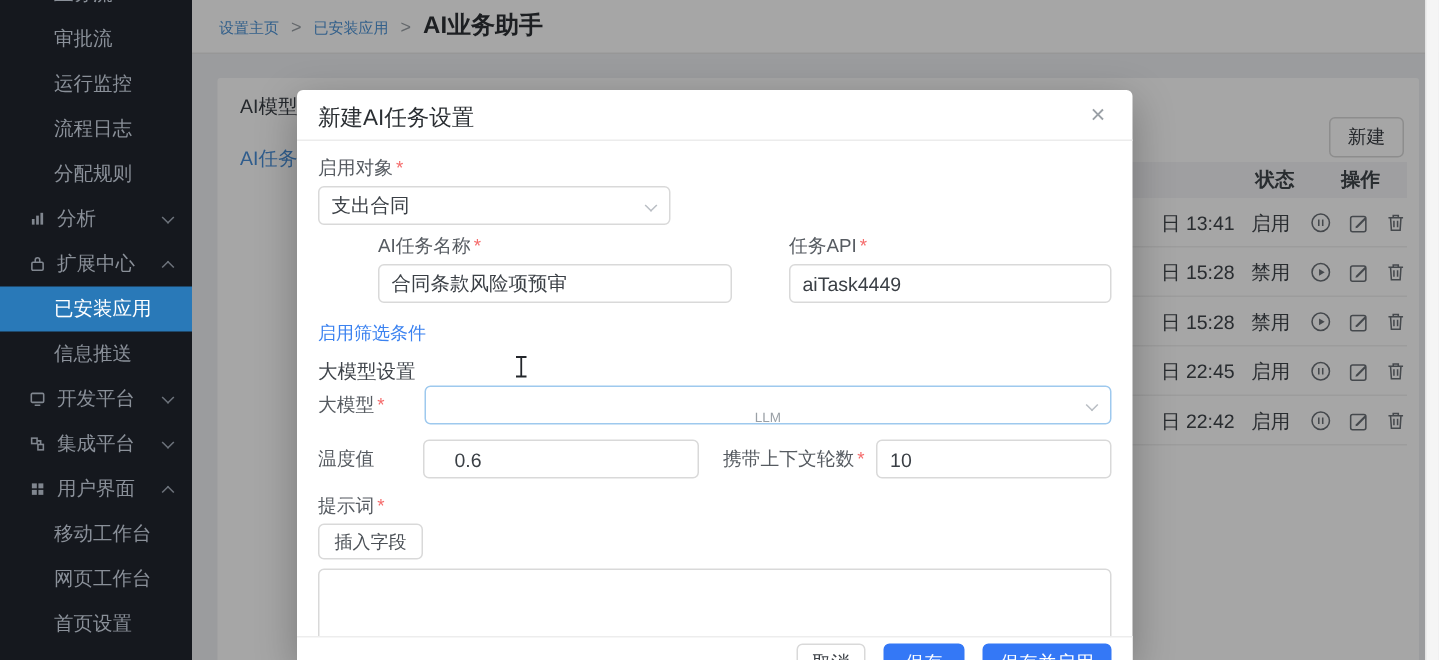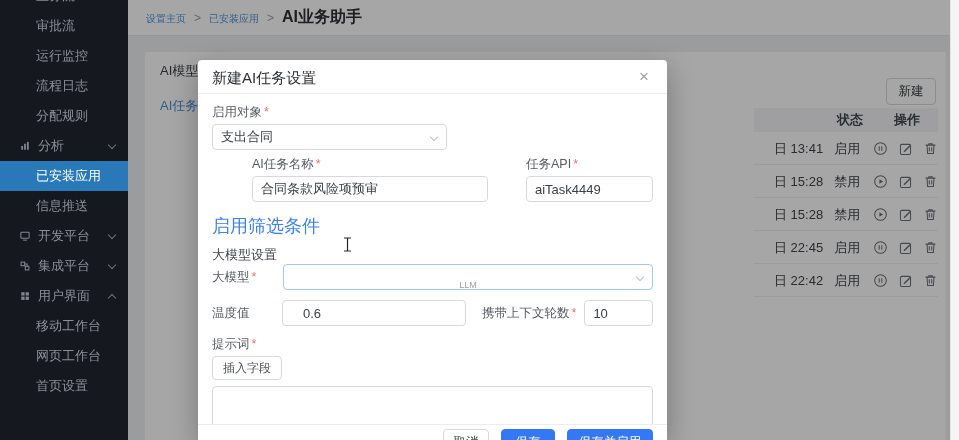--- a/index.html
+++ b/index.html
@@ -41,35 +41,35 @@
   .c-time   { width:72px; padding-left:20px; white-space:nowrap; }
   .c-status { width:57px; padding-left:11px; }
   .c-act    { flex:1; padding-left:11px; display:flex; align-items:center; gap:10px; }
   .act-icon { width:15px; height:15px; color:#6b7077; cursor:pointer; display:inline-flex; }
   .act-icon svg { width:15px; height:15px; }
 
   .mask { position:absolute; left:0; top:0; right:0; bottom:0; background:rgba(0,0,0,0.35); z-index:20; }
   .page-scrollbar { position:absolute; right:0; top:0; bottom:0; width:9px; background:#f5f5f5; border-left:1px solid #e5e5e5; z-index:30; }
 
   
-  .modal { position:absolute; left:198px; top:60px; width:469px; height:380px; background:#fff; border-radius:4px 4px 0 0; box-shadow:0 8px 28px rgba(0,0,0,0.28); z-index:40; }
+  .modal { position:absolute; left:198px; top:60px; width:557px; height:380px; background:#fff; border-radius:4px 4px 0 0; box-shadow:0 8px 28px rgba(0,0,0,0.28); z-index:40; }
   .m-head { height:34px; border-bottom:1px solid #ececec; padding:9px 14px 0 14px; position:relative; }
   .m-title { font-size:15px; color:#2b2f33; font-weight:500; }
   .m-close { position:absolute; right:12px; top:6px; width:22px; height:22px; border:none; background:none; font-size:17px; color:#9aa0a6; cursor:pointer; line-height:22px; }
   .m-body { position:relative; height:346px; overflow:hidden; padding:10px 14px 0 14px; }
   .f-label { font-size:12.5px; color:#565b61; height:16px; line-height:16px; }
   .req { color:#f56c6c; margin-left:2px; }
   .inp { height:26px; border:1px solid #d9d9d9; border-radius:4px; padding:0 8px; font-size:13px; color:#3a3f45; background:#fff; width:100%; outline:none; }
   .inp::placeholder { color:#c3c7cc; }
   .selbox { position:relative; height:26px; border:1px solid #d9d9d9; border-radius:4px; padding:0 22px 0 8px; font-size:13px; color:#3a3f45; line-height:24px; background:#fff; cursor:pointer; overflow:hidden; }
   .selbox .chev { border-color:#b9bec4; right:9px; top:9px; }
   .sel-target { width:235px; margin-top:4px; }
   .grid2 { display:grid; grid-template-columns:236px 1fr; column-gap:38px; margin-top:6px;margin-left:40px; }
   .grid2 .cell { display:flex; flex-direction:column; gap:4px; }
-  .filter-link { display:inline-block; margin-top:12px; font-size:18px; color:#3b82f0; cursor:pointer; }
+  .filter-link { display:inline-block; margin-top:12px; font-size:12px; color:#3b82f0; cursor:pointer; }
   .sec-title { margin-top:8px; font-size:13px; color:#40454b; height:16px; }
   .inline-row { display:flex; align-items:center; }
   .llm-row { margin-top:2px; }
   .llm-row .f-label { width:71px; }
   .sel-llm { flex:1; border-color:#9ec9ee; }
   .llm-part { position:absolute; left:0; right:0; bottom:-8px; text-align:center; font-size:9px; color:#9aa0a6; }
   .num-row { margin-top:10px; }
   .num-row .l1 { width:70px; }
   .num-row .in1 { width:184px;padding-left:20px; }
   .num-row .l2 { margin-left:16px; margin-right:8px; width:auto; }
@@ -112,20 +112,30 @@
           <span class="side-icon">
             <svg viewBox="0 0 16 16" fill="currentColor">
               <rect x="3" y="8" width="2.4" height="5"></rect>
               <rect x="6.8" y="5" width="2.4" height="8"></rect>
               <rect x="10.6" y="2.5" width="2.4" height="10.5"></rect>
             </svg>
           </span>
           <span class="side-label">分析</span>
           <span class="chev down"></span>
         </div>
+        <div class="side-item group">
+          <span class="side-icon">
+            <svg viewBox="0 0 16 16" fill="none" stroke="currentColor" stroke-width="1.4">
+              <rect x="3" y="6.5" width="10" height="7" rx="1"></rect>
+              <path d="M6 6.5V4.5a2 2 0 0 1 4 0v2"></path>
+            </svg>
+          </span>
+          <span class="side-label">扩展中心</span>
+          <span class="chev up"></span>
+        </div>
         <div class="side-item child selected">
           <span class="side-label">已安装应用</span>
         </div>
         <div class="side-item child">
           <span class="side-label">信息推送</span>
         </div>
         <div class="side-item group">
           <span class="side-icon">
             <svg viewBox="0 0 16 16" fill="none" stroke="currentColor" stroke-width="1.4">
               <rect x="2.5" y="3" width="11" height="8" rx="1"></rect>

